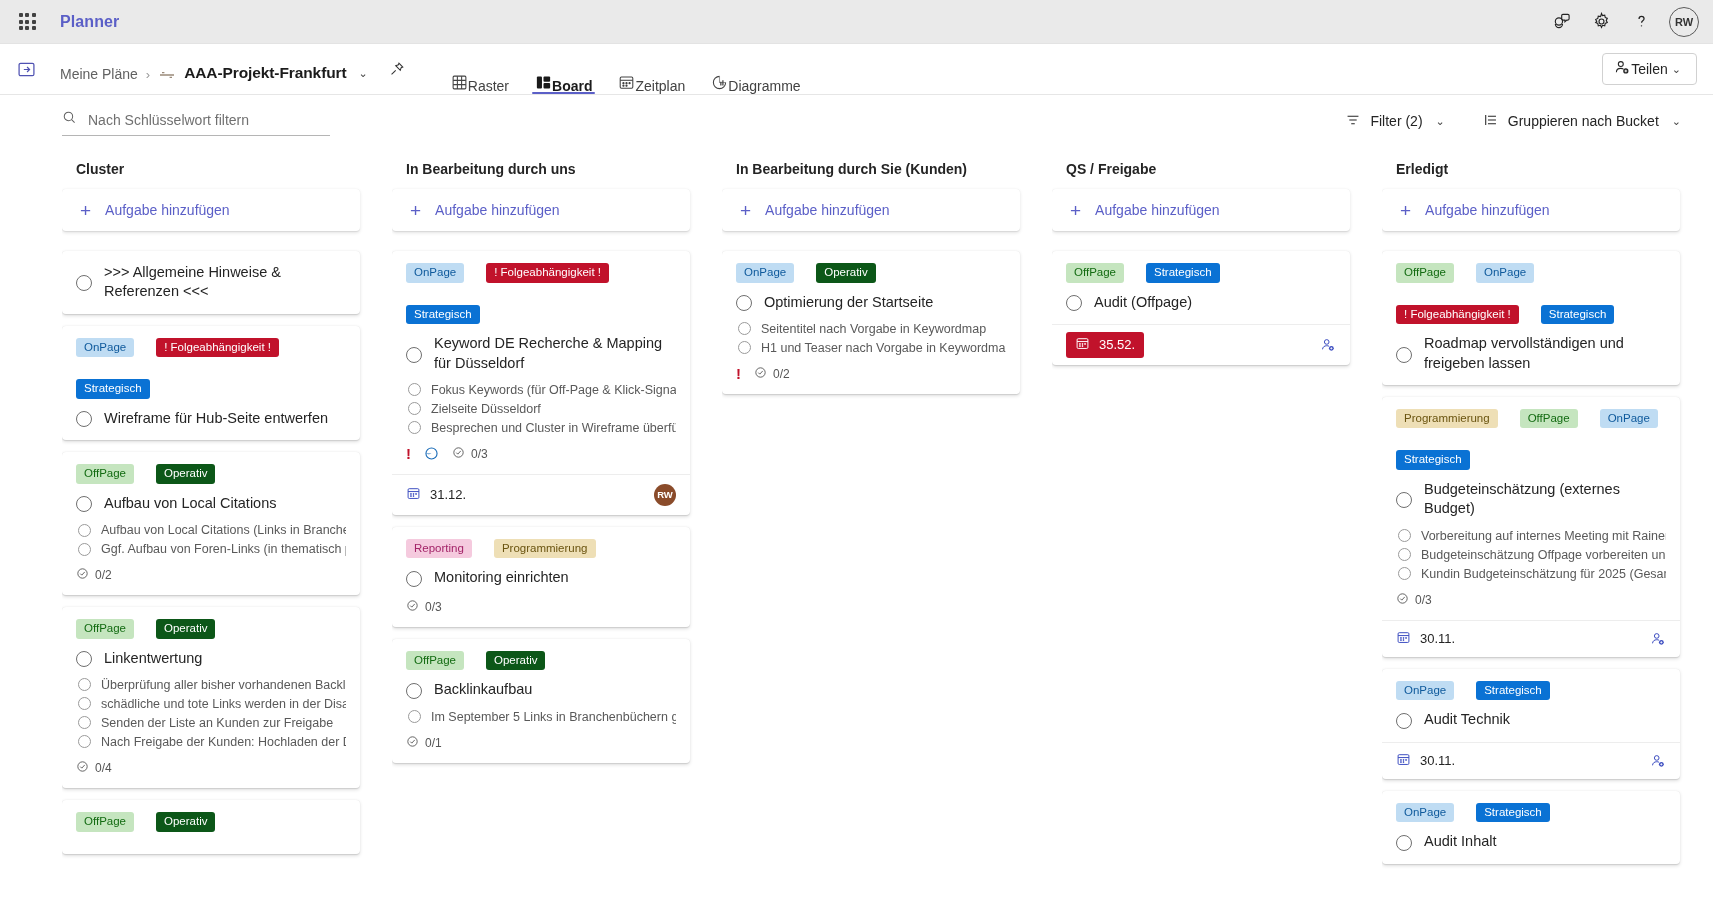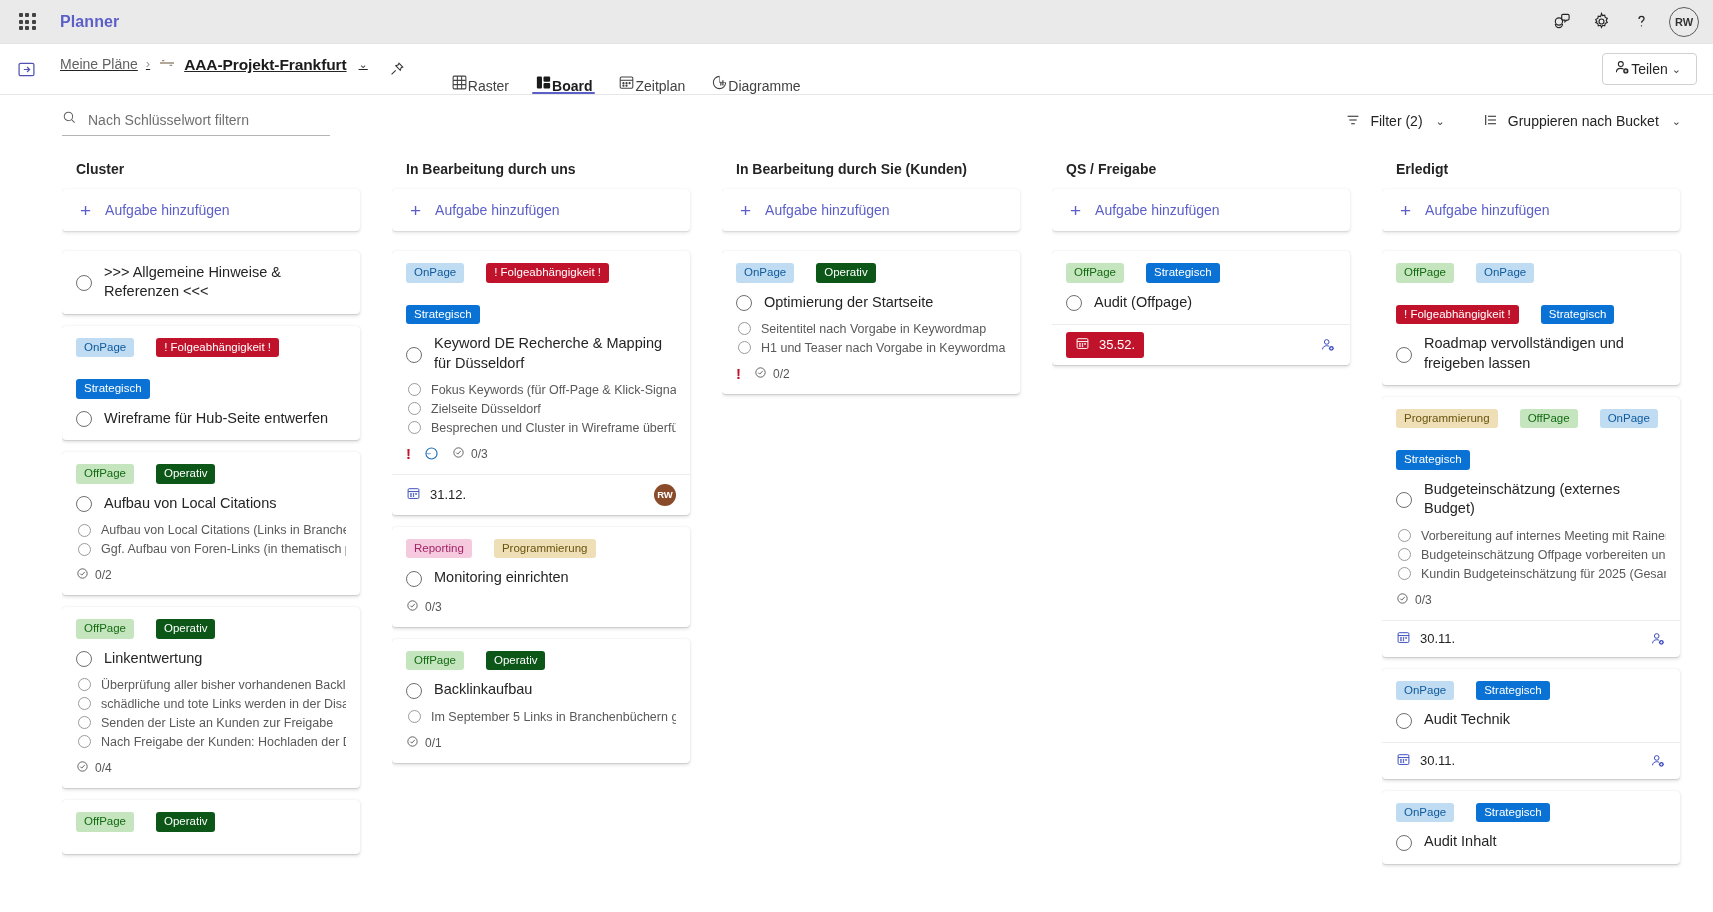--- a/index.html
+++ b/index.html
@@ -73,25 +73,24 @@
     border-bottom: 1px solid #e6e6e6;
     padding: 0 16px 0 0;
     position: relative;
   }
   .rail-toggle {
     width: 52px; height: 50px;
     display: flex; align-items: center; justify-content: center;
     cursor: pointer; color: #4f52b2;
   }
   .breadcrumb {
-    display: flex; align-items: flex-start;
+    display: flex; align-items: flex-end;
     gap: 8px;
     font-size: 14px;
     margin-left: 8px;
-    text-decoration: underline;
   }
   .bc-link { color: #616161; cursor: pointer; }
   .bc-sep { color: #9a9a9a; font-size: 13px; }
   .plan-icon { width: 18px; height: 14px; display:flex; align-items:center; }
   .plan-title {
     font-size: 15.5px; font-weight: 700; color: #1b1b1b;
     cursor: pointer; letter-spacing: -.1px;
   }
   .chev { color: #444; font-size: 11px; cursor: pointer; padding: 2px 4px; }
   .pin-btn { width: 26px; height:26px; display:flex;align-items:center;justify-content:center;

